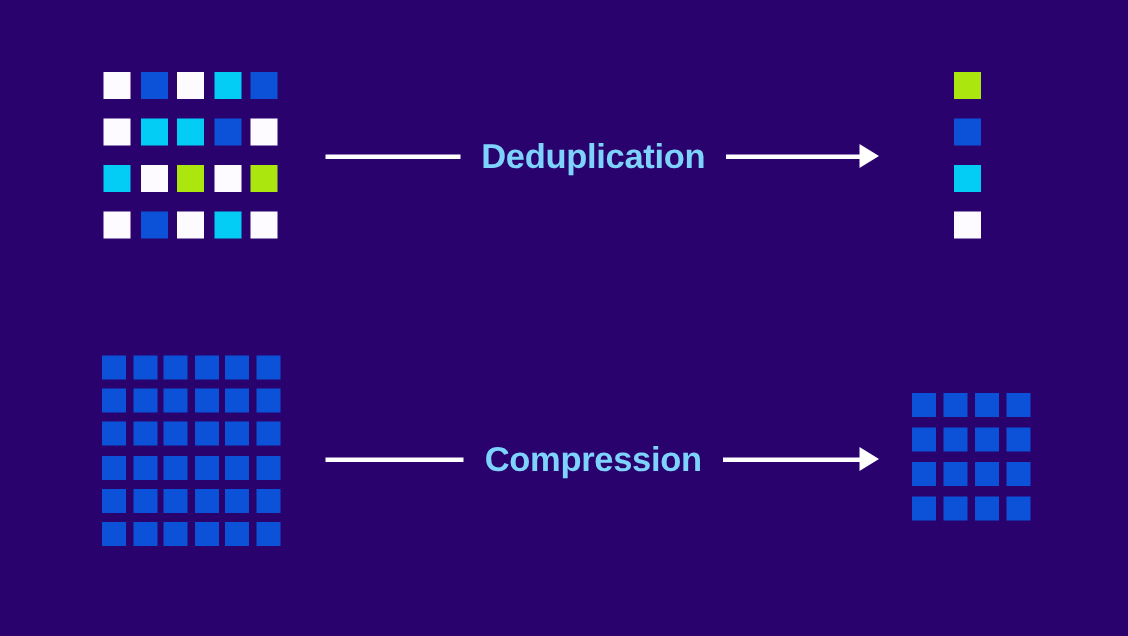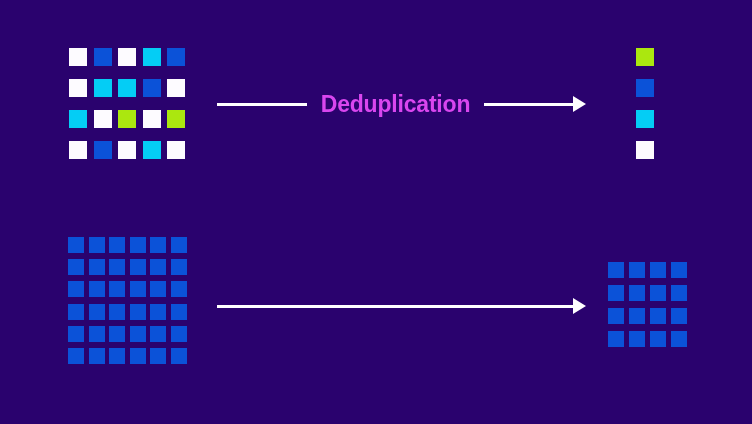--- a/index.html
+++ b/index.html
@@ -95,21 +95,21 @@
     width: 369px;
     height: 32px;
   }
   .flow-line {
     flex: 1 1 auto;
     height: 3px;
     background: #ffffff;
   }
   .flow-label {
     flex: 0 0 auto;
-    color: #d946ef;
+    color: #7dd3fc;
     font-size: 23px;
     font-weight: bold;
     letter-spacing: -0.2px;
     white-space: nowrap;
     padding: 0 14px;
     line-height: 1;
   }
   .flow-head {
     flex: 0 0 auto;
     width: 0;
@@ -196,20 +196,21 @@
       <div class="cell" style="background: rgb(11, 82, 216);"></div>
       <div class="cell" style="background: rgb(11, 82, 216);"></div>
       <div class="cell" style="background: rgb(11, 82, 216);"></div>
       <div class="cell" style="background: rgb(11, 82, 216);"></div>
       <div class="cell" style="background: rgb(11, 82, 216);"></div>
       <div class="cell" style="background: rgb(11, 82, 216);"></div>
     </div>
 
   <div class="flow-row" id="compress-flow">
     <span class="flow-line"></span>
+    <span class="flow-label">Compression</span>
     <span class="flow-line"></span>
     <span class="flow-head"></span>
   </div>
 
   <div class="grid" id="compress-result-grid">
       <div class="cell" style="background: rgb(11, 82, 216);"></div>
       <div class="cell" style="background: rgb(11, 82, 216);"></div>
       <div class="cell" style="background: rgb(11, 82, 216);"></div>
       <div class="cell" style="background: rgb(11, 82, 216);"></div>
       <div class="cell" style="background: rgb(11, 82, 216);"></div>

